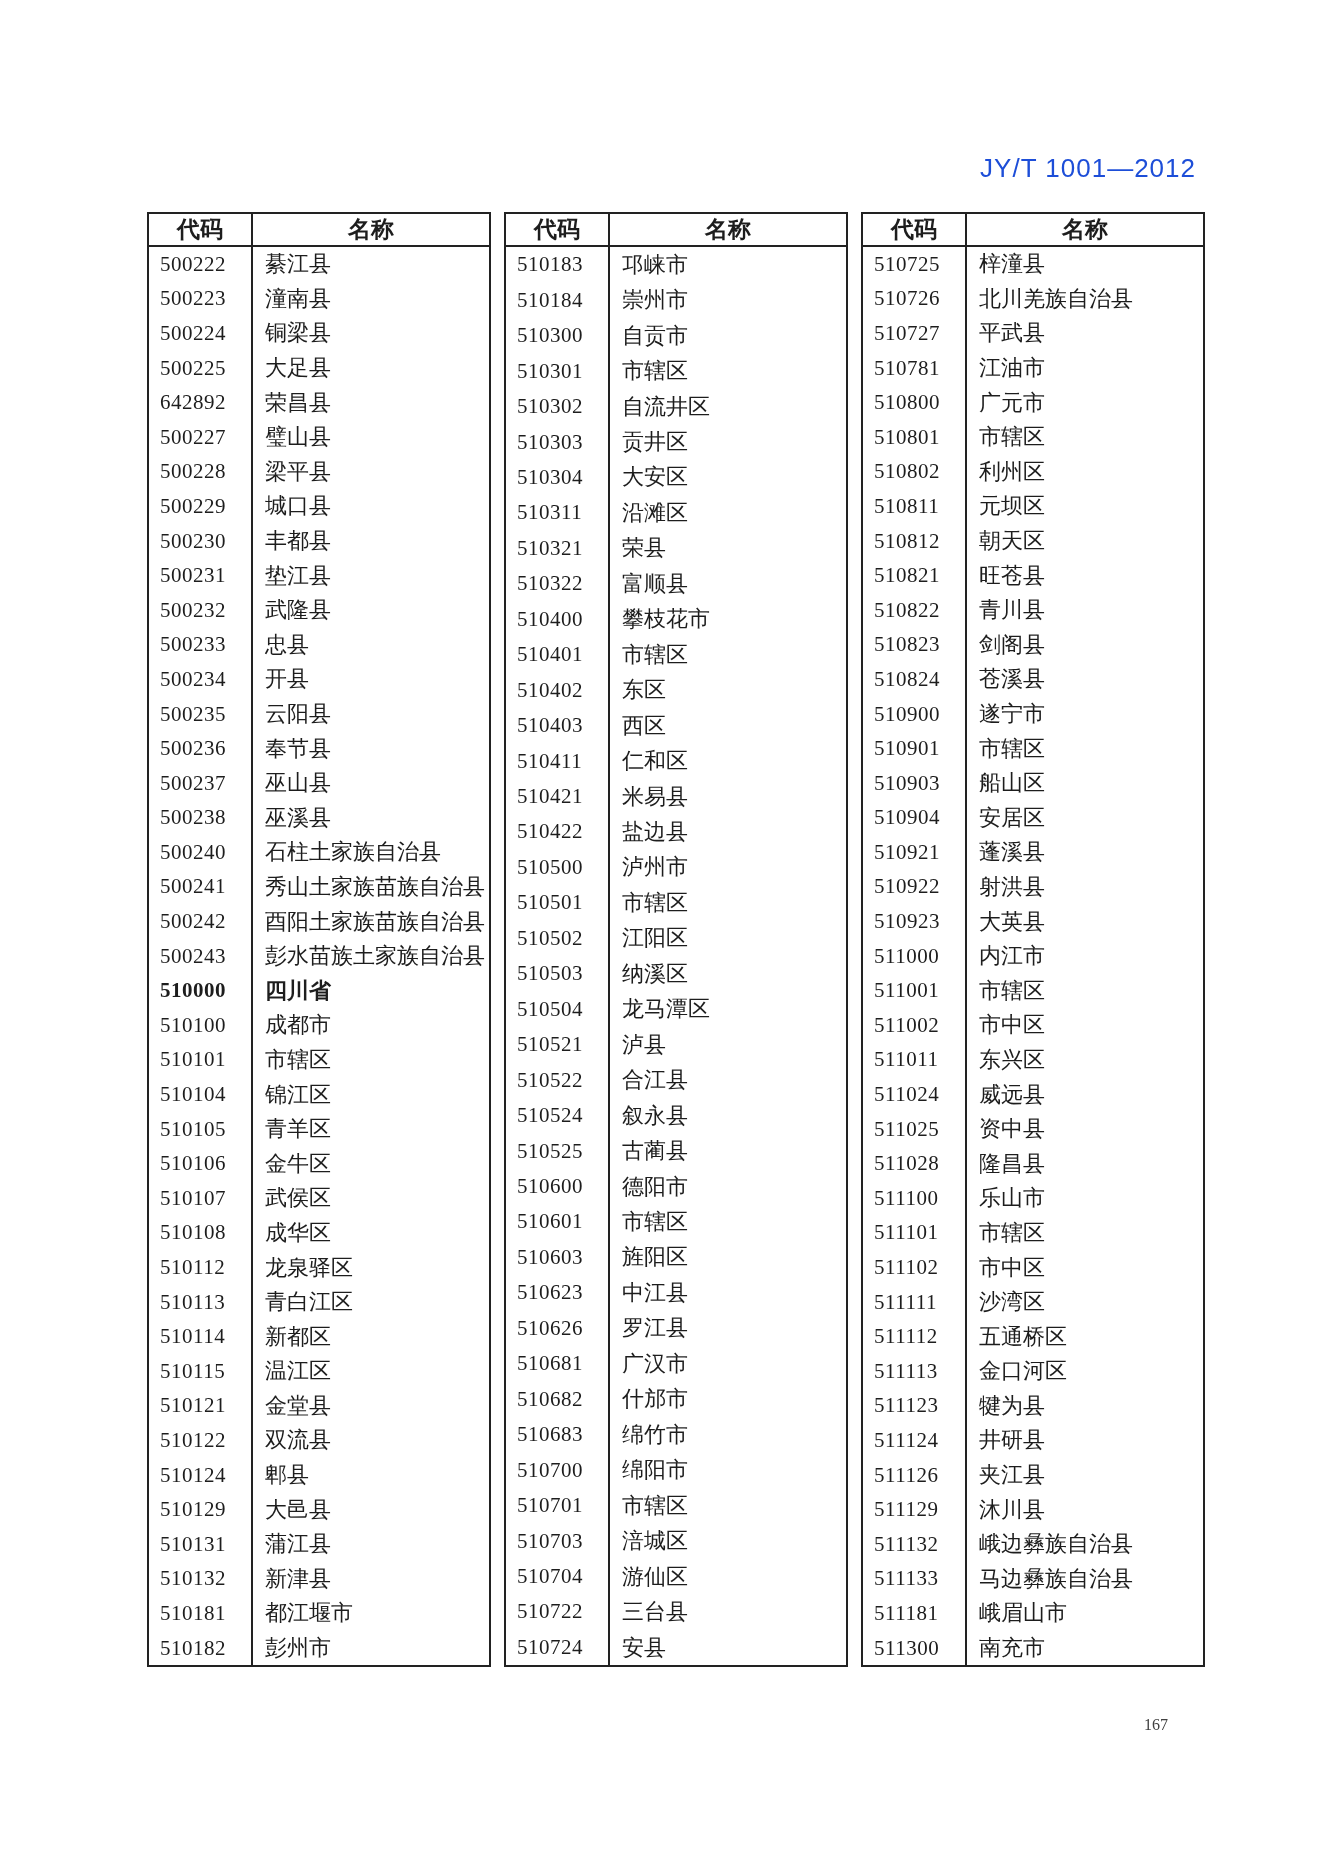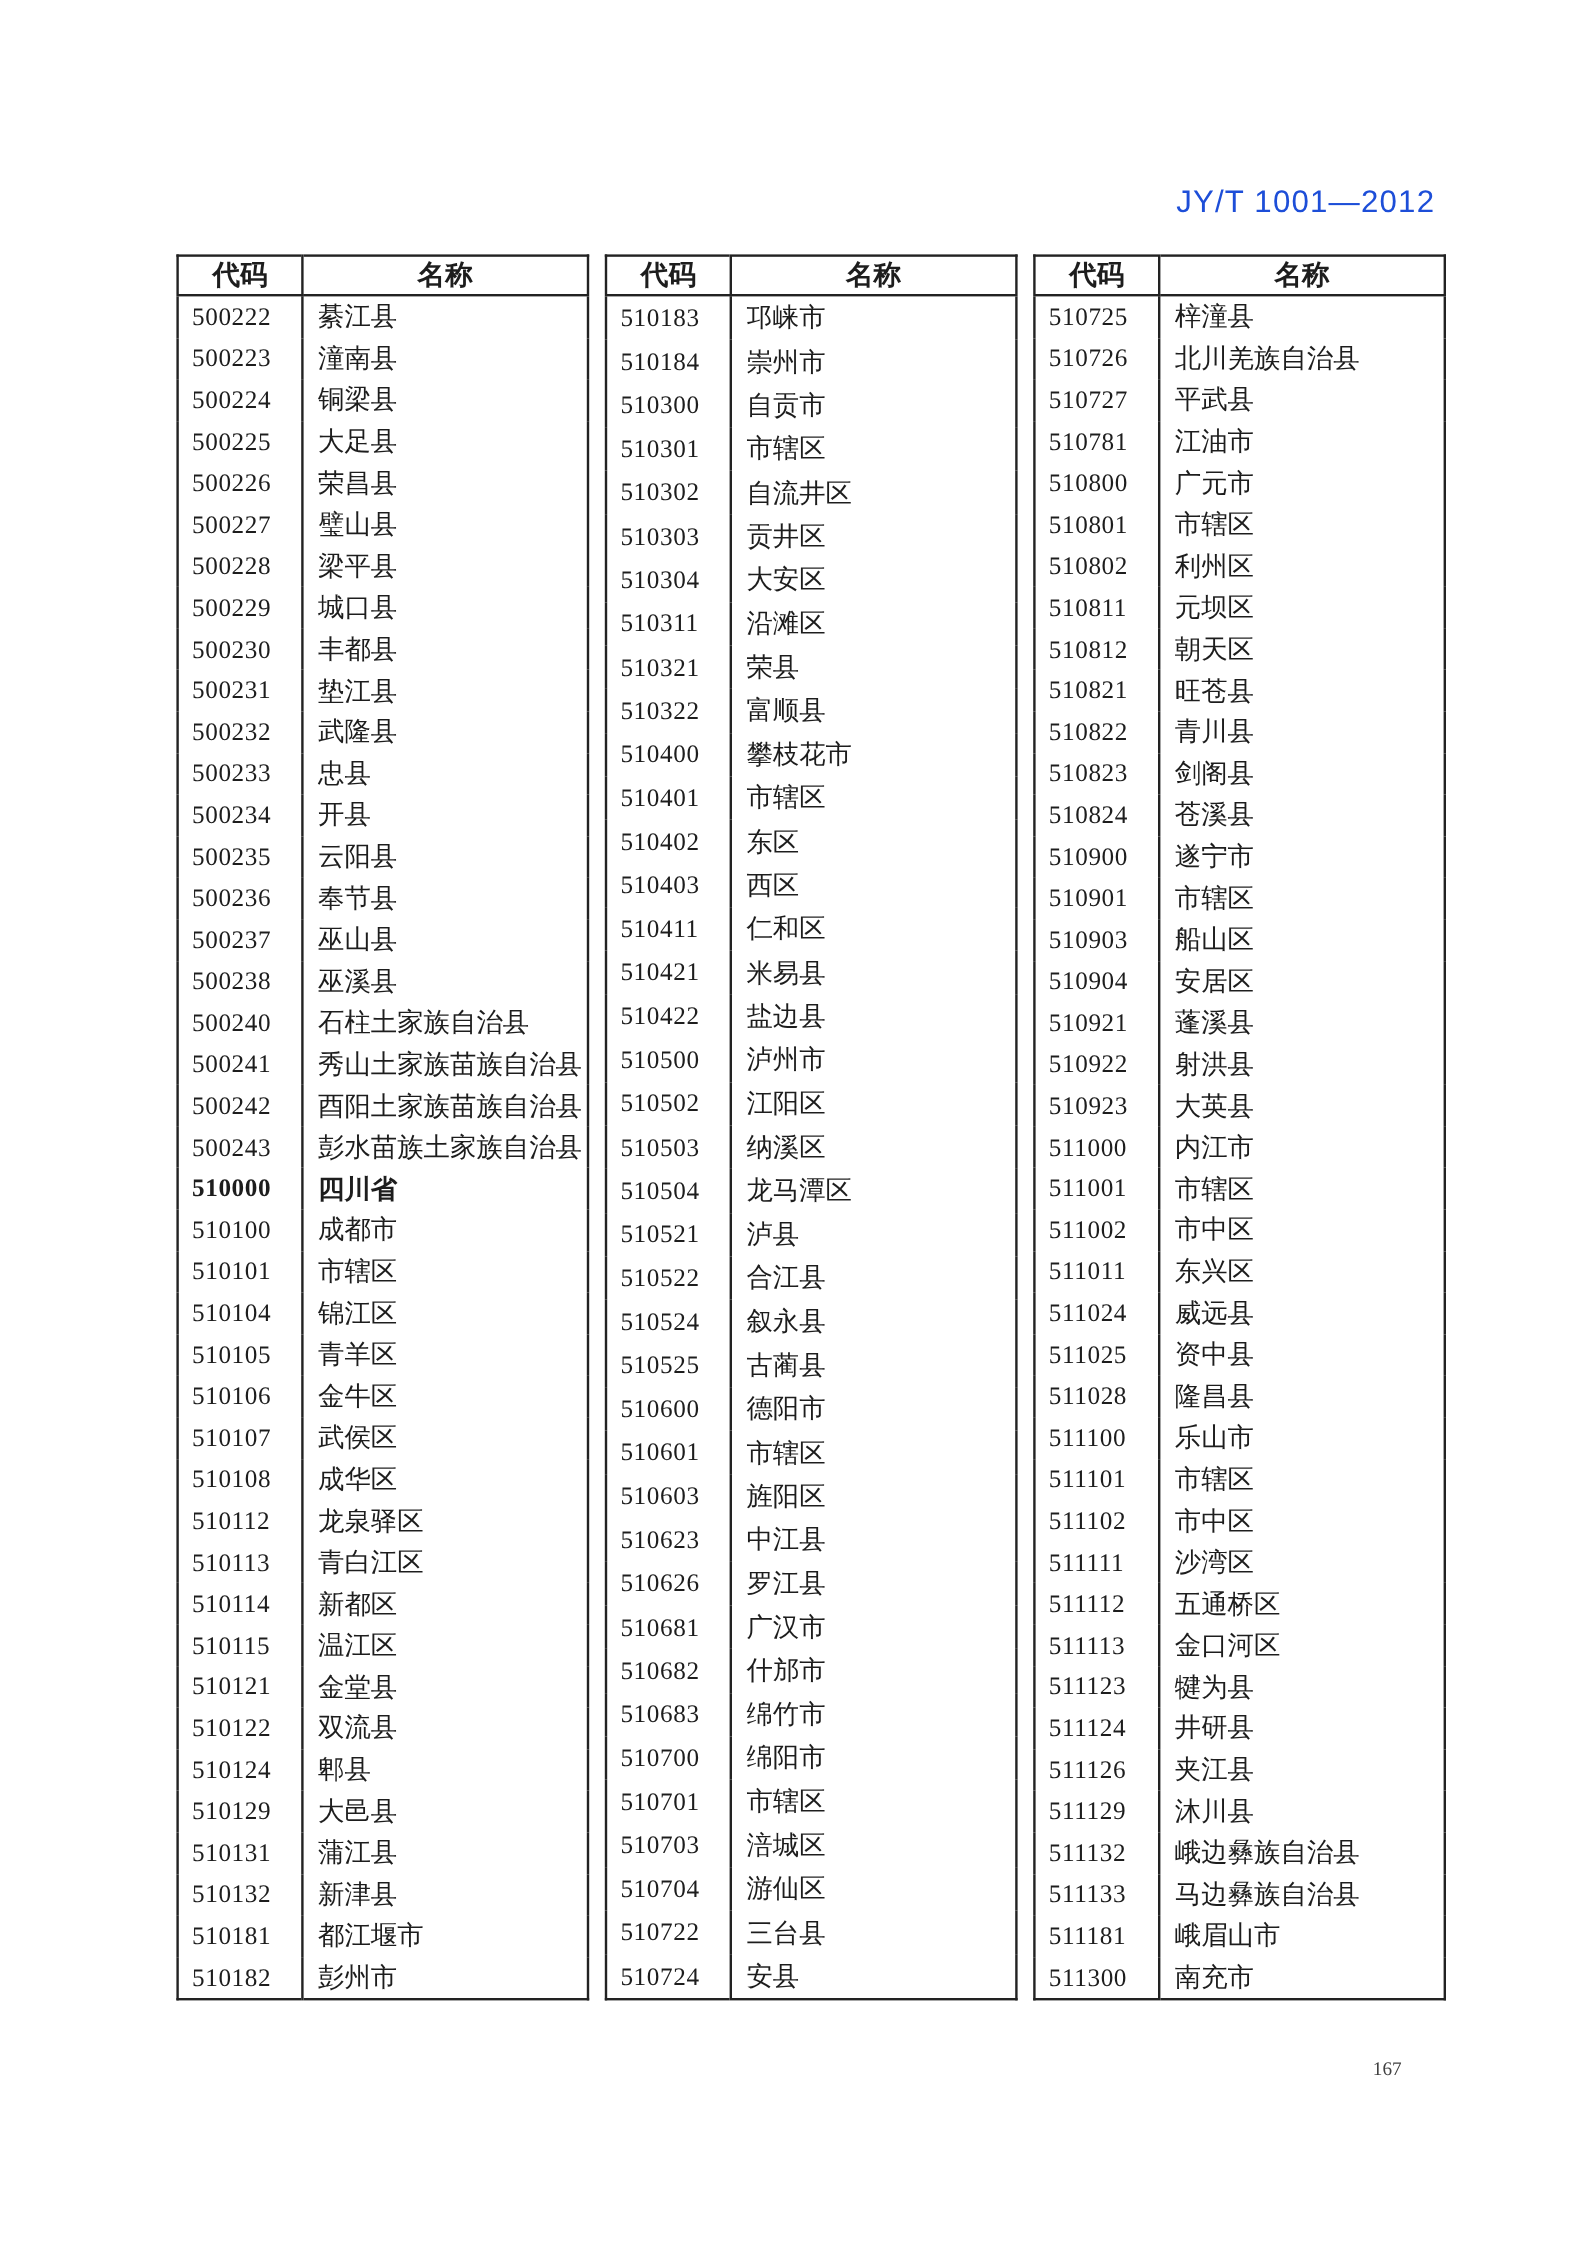--- a/index.html
+++ b/index.html
@@ -101,21 +101,21 @@
           </tr>
           <tr>
             <td class="code-cell">500224</td>
             <td class="name-cell">铜梁县</td>
           </tr>
           <tr>
             <td class="code-cell">500225</td>
             <td class="name-cell">大足县</td>
           </tr>
           <tr>
-            <td class="code-cell">500226</td>
+            <td class="code-cell">642892</td>
             <td class="name-cell">荣昌县</td>
           </tr>
           <tr>
             <td class="code-cell">500227</td>
             <td class="name-cell">璧山县</td>
           </tr>
           <tr>
             <td class="code-cell">500228</td>
             <td class="name-cell">梁平县</td>
           </tr>
@@ -336,20 +336,24 @@
           </tr>
           <tr>
             <td class="code-cell">510422</td>
             <td class="name-cell">盐边县</td>
           </tr>
           <tr>
             <td class="code-cell">510500</td>
             <td class="name-cell">泸州市</td>
           </tr>
           <tr>
+            <td class="code-cell">510501</td>
+            <td class="name-cell">市辖区</td>
+          </tr>
+          <tr>
             <td class="code-cell">510502</td>
             <td class="name-cell">江阳区</td>
           </tr>
           <tr>
             <td class="code-cell">510503</td>
             <td class="name-cell">纳溪区</td>
           </tr>
           <tr>
             <td class="code-cell">510504</td>
             <td class="name-cell">龙马潭区</td>

